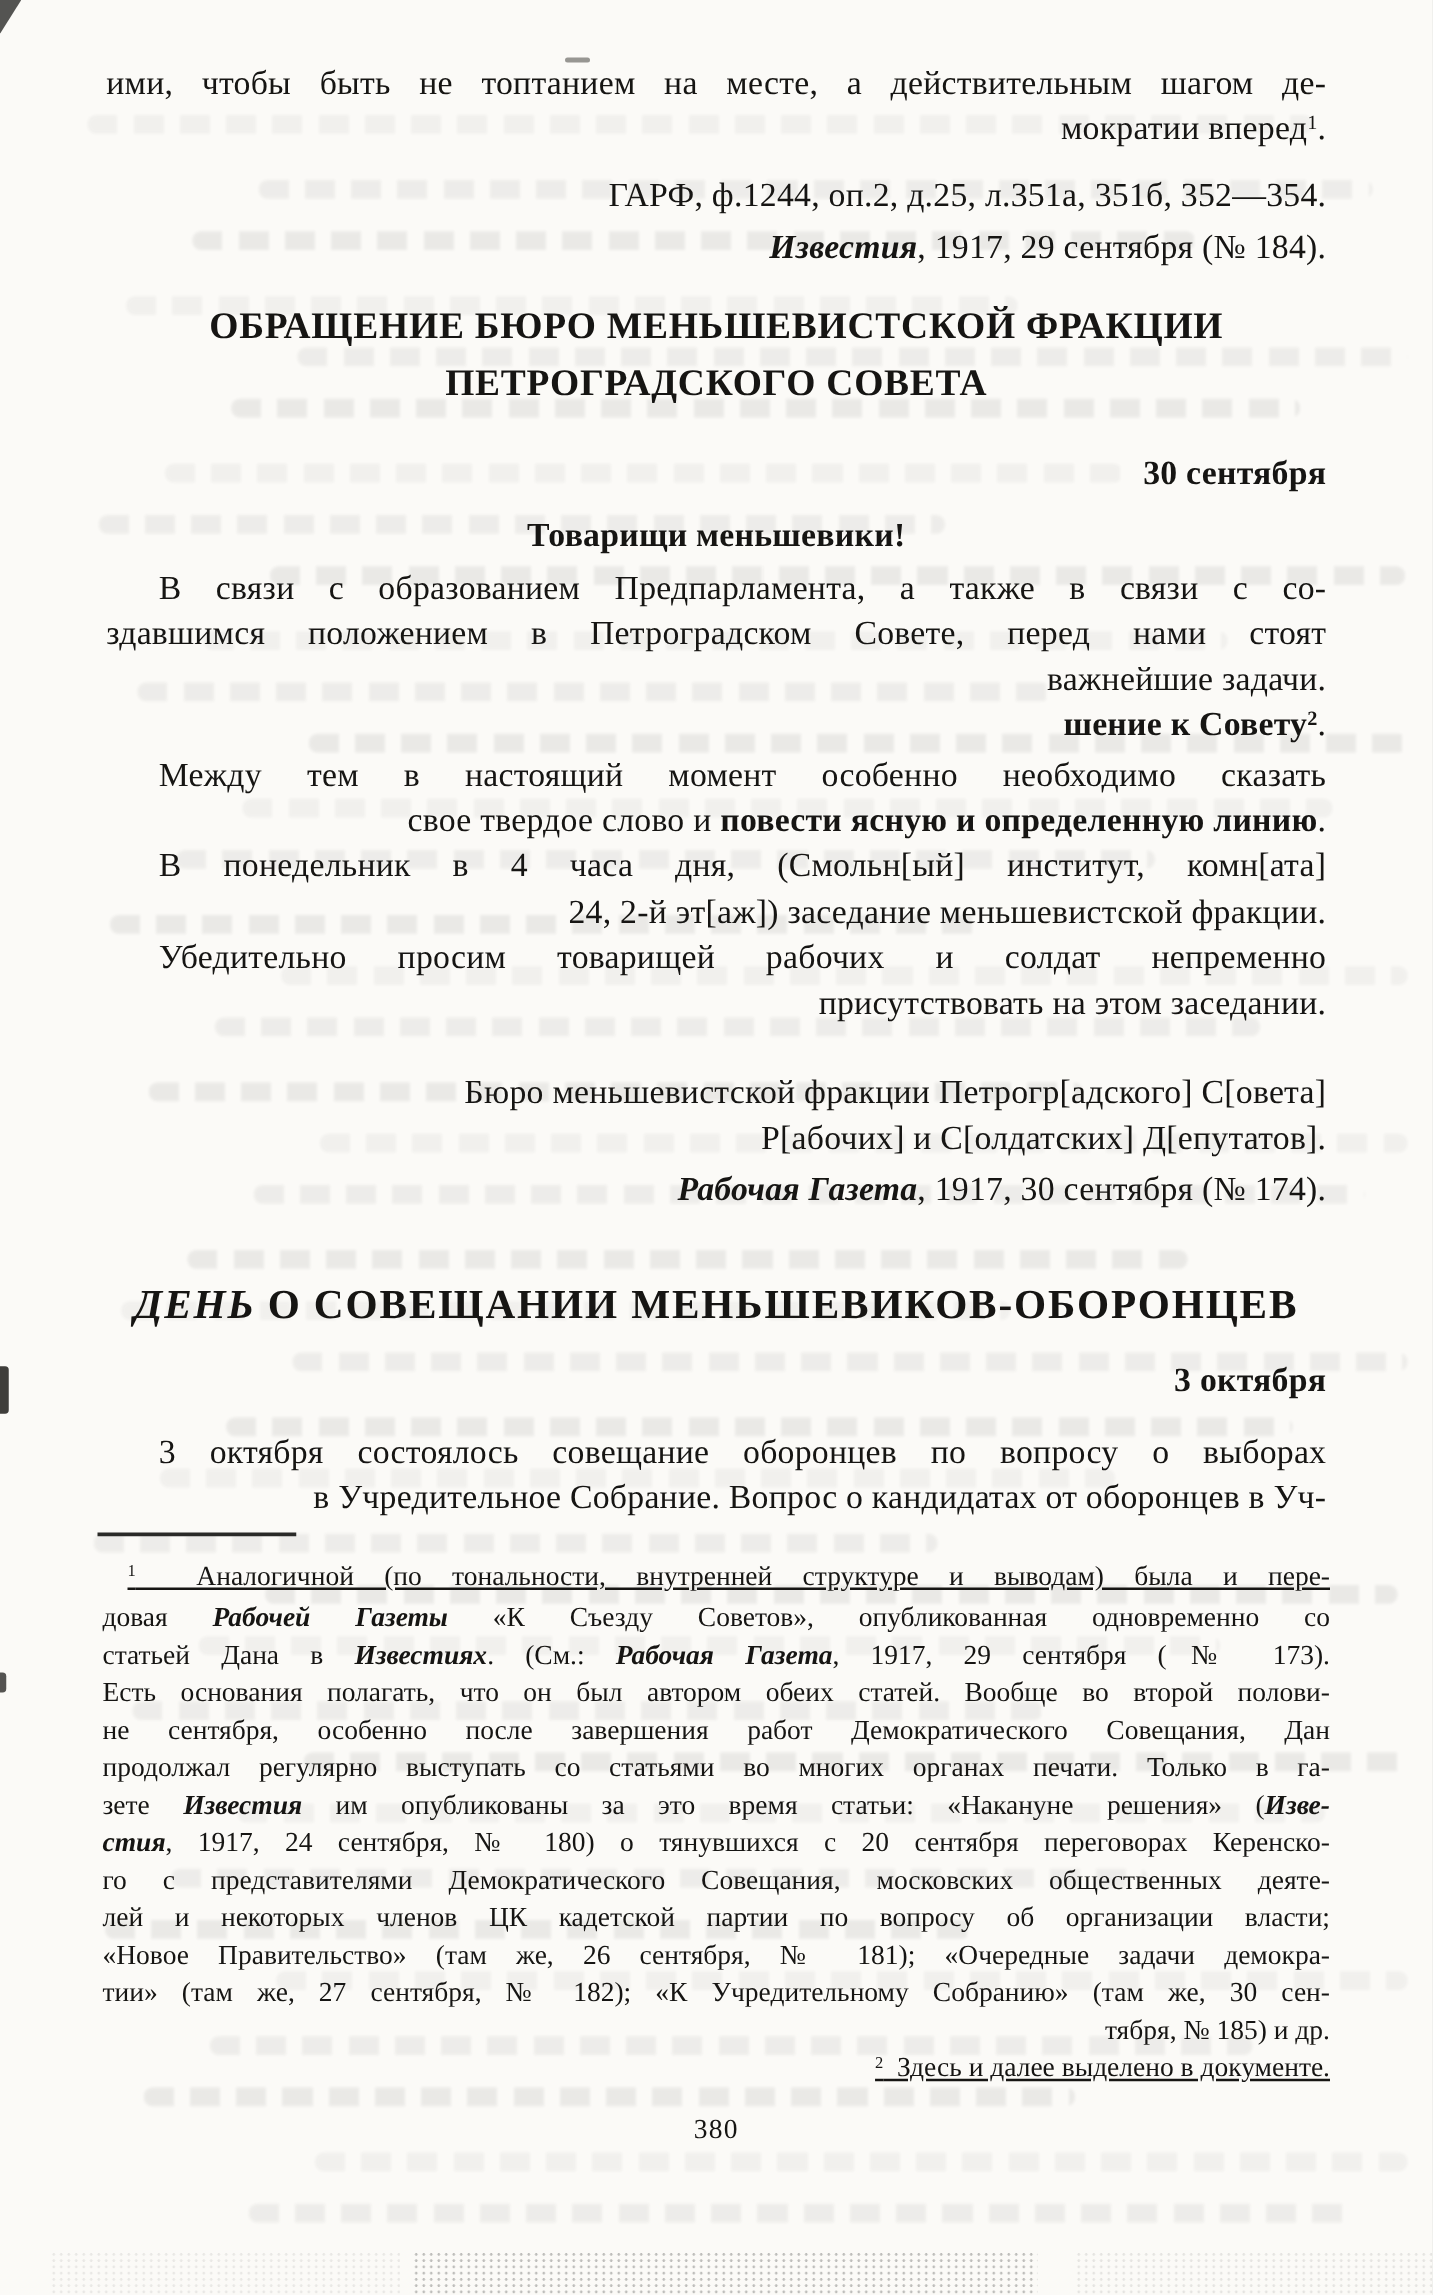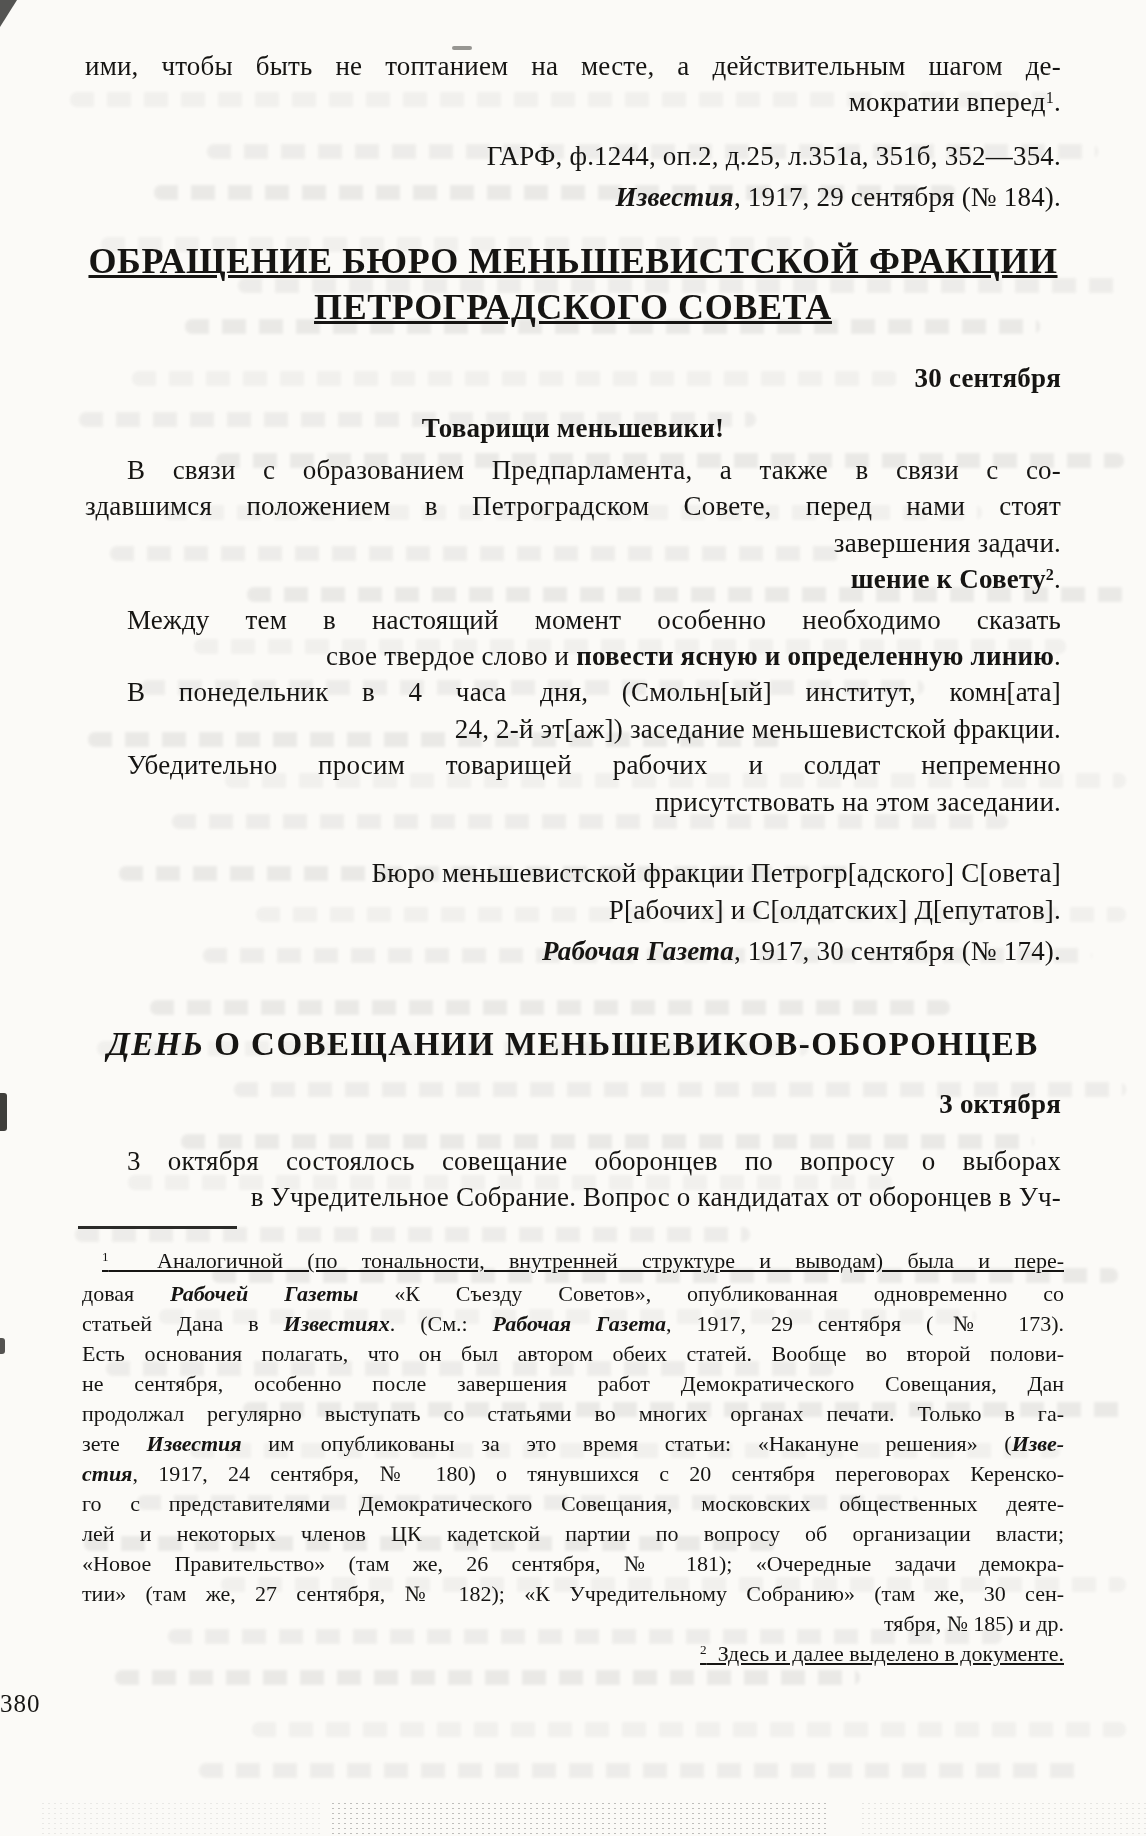--- a/index.html
+++ b/index.html
@@ -26,34 +26,34 @@
   .a-r{text-align:right;}
   .a-c{text-align:center;}
   .ind{text-indent:42px;}
   .sg-b{font-weight:bold;}
   .sg-bi{font-weight:bold;font-style:italic;}
   .sg-sup,.sg-bsup{font-size:.6em;position:relative;top:-.52em;}
   .sg-bsup{font-weight:bold;}
   .body-txt{font-size:27px;line-height:36.4px;letter-spacing:.2px;}
   .sec-tail{top:48px;}
   .sec-src1{top:136px;line-height:41px;}
-  .sec-h1{top:238px;font-size:36px;font-weight:bold;line-height:46px;letter-spacing:.6px;text-decoration:underline;}
+  .sec-h1{top:238px;font-size:30px;font-weight:bold;line-height:46px;letter-spacing:.6px;}
   .sec-date1{top:360px;font-weight:bold;}
   .sec-salut{top:410px;font-weight:bold;}
   .sec-body{top:452px;}
   .sec-sign{top:855px;line-height:37px;}
   .sec-src2{top:933px;}
   .sec-h2{top:1022px;font-size:33px;font-weight:bold;line-height:44px;letter-spacing:1.5px;}
   .sec-date2{top:1086px;font-weight:bold;font-family:Liberation Serif, serif;}
   .sec-p3{top:1143px;}
   .fn-rule{position:absolute;left:78px;top:1226px;width:159px;height:3px;background:#2a2a28;}
   .sec-fn{top:1246px;left:82px;width:982px;font-size:22px;line-height:30px;}
   .sec-fn .ind{text-indent:20px;text-decoration:underline;}
-  .page-num{position:absolute;left:0;top:1690px;width:100%;
-    font-size:25px;letter-spacing:1px;}
+  .page-num{position:absolute;left:0;top:1690px;width:100%;text-align:center;
+    font-size:22px;letter-spacing:1px;}
   
   .corner-smudge{position:absolute;left:0;top:0;width:17px;height:27px;background:#2b2a28;
     clip-path:polygon(0 0,100% 0,0 100%);opacity:.8;}
   .edge-mark-1{position:absolute;left:0;top:1093px;width:7px;height:38px;background:#1d1c1a;border-radius:0 3px 3px 0;opacity:.85;}
   .edge-mark-2{position:absolute;left:0;top:1338px;width:5px;height:16px;background:#2a2927;border-radius:0 3px 3px 0;opacity:.8;}
   .top-speck{position:absolute;left:452px;top:46px;width:20px;height:4px;background:#454440;opacity:.55;border-radius:2px;}
   .noise-band{position:absolute;top:1801px;height:35px;
     background-image:radial-gradient(rgba(30,30,28,.55) 1px,transparent 1.3px);
     background-size:6px 5px;opacity:.5;}
   .noise-a{left:330px;width:500px;}
@@ -126,21 +126,21 @@
     </div>
   <div class="sec sec-date1 body-txt">
       <div class="line a-r"><span class="sg-b">30 сентября</span></div>
     </div>
   <div class="sec sec-salut body-txt">
       <div class="line a-c"><span class="sg-b">Товарищи меньшевики!</span></div>
     </div>
   <div class="sec sec-body body-txt">
       <div class="line a-j ind"><span>В связи с образованием Предпарламента, а также в связи с со-</span></div>
       <div class="line a-j"><span>здавшимся положением в Петроградском Совете, перед нами стоят</span></div>
-      <div class="line a-l"><span>завершения задачи.</span></div>
+      <div class="line a-l"><span>важнейшие задачи.</span></div>
       <div class="line a-l"><span class="sg-b">шение к Совету</span><span class="sg-bsup">2</span><span>.</span></div>
       <div class="line a-j ind"><span>Между тем в настоящий момент особенно необходимо сказать</span></div>
       <div class="line a-l"><span>свое твердое слово и </span><span class="sg-b">повести ясную и определенную линию</span><span>.</span></div>
       <div class="line a-j ind"><span>В понедельник в 4 часа дня, (Смольн[ый] институт, комн[ата]</span></div>
       <div class="line a-l"><span>24, 2-й эт[аж]) заседание меньшевистской фракции.</span></div>
       <div class="line a-j ind"><span>Убедительно просим товарищей рабочих и солдат непременно</span></div>
       <div class="line a-l"><span>присутствовать на этом заседании.</span></div>
     </div>
   <div class="sec sec-sign body-txt">
       <div class="line a-r"><span>Бюро меньшевистской фракции Петрогр[адского] С[овета]</span></div>

